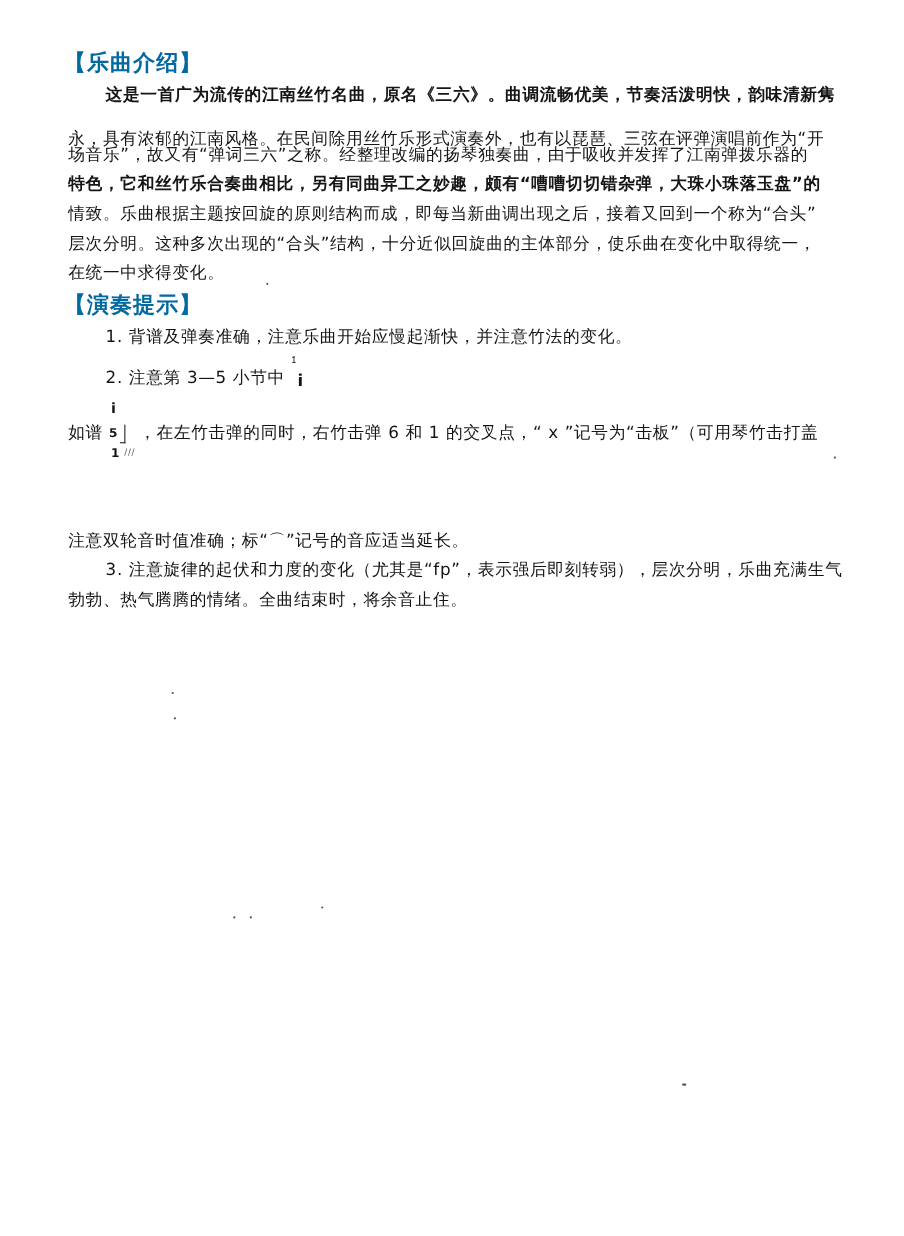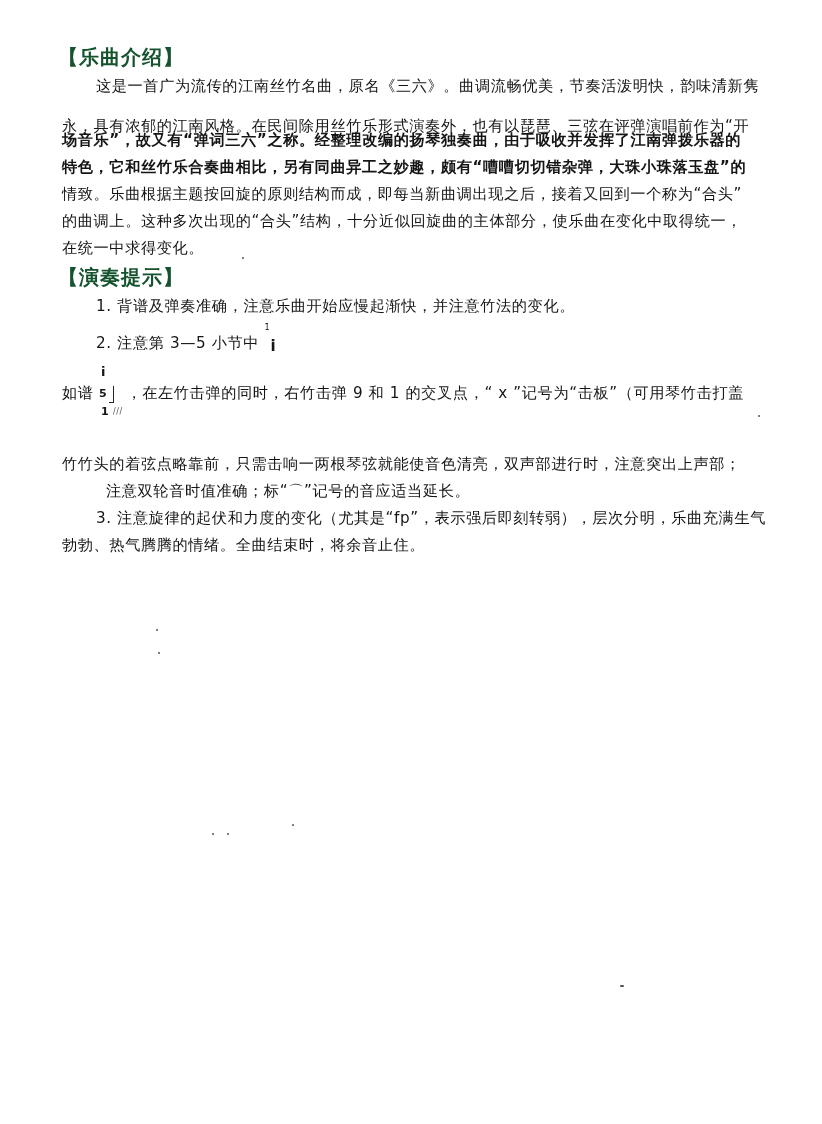--- a/index.html
+++ b/index.html
@@ -1,45 +1,45 @@
 <!DOCTYPE html>
 <html><head>
 <meta charset="utf-8">
 <style>
   html, body { margin: 0; padding: 0; background: #ffffff; }
   body { width: 822px; height: 1124px; position: relative; overflow: hidden;
          font-family: "DejaVu Sans", "Liberation Sans", sans-serif; color: #111; }
   .page { position: absolute; left: 0; top: 0; width: 822px; height: 1124px; }
-  .heading { position: absolute; left: 58px; font-size: 20px; font-weight: bold; letter-spacing: 1px; color: #14532d; }
+  .heading { position: absolute; left: 58px; font-size: 20px; font-weight: bold; letter-spacing: 1px; color: #0369a1; }
   .line { position: absolute; left: 62px; font-size: 15.2px; line-height: 20px; white-space: nowrap; color: #151515; letter-spacing: 0.6px; }
   .indent { left: 96px; }
   .orn { display: inline-block; position: relative; width: 14px; height: 20px; vertical-align: middle; }
   .orn .small { position: absolute; left: 0; top: -10px; font-size: 8px; line-height: 8px; }
   .orn .big { position: absolute; left: 6px; top: 2px; font-size: 15px; font-weight: bold; }
   .stack { display: inline-block; position: relative; width: 22px; height: 20px; vertical-align: middle; }
   .stack .top { position: absolute; left: 2px; top: -22px; font-size: 13px; font-weight: bold; }
   .stack .mid { position: absolute; left: 0; top: 0; font-size: 11px; font-weight: bold; }
   .stack .bot { position: absolute; left: 2px; top: 18px; font-size: 11px; font-weight: bold; }
   .stack .bracket { position: absolute; left: 10px; top: 2px; width: 4px; height: 16px; border-right: 1.4px solid #222; border-bottom: 1.4px solid #222; }
   .stack .hatch { position: absolute; left: 14px; top: 18px; font-size: 8px; color: #555; }
   .speck { position: absolute; width: 2px; height: 2px; background: #555; border-radius: 1px; }
 </style>
 </head>
 <body>
 
 <div class="page">
 
   <div class="heading" style="top:44px;">【乐曲介绍】</div>
 
-  <div class="line indent" style="top:76px; width:668px;">这是一首广为流传的江南丝竹名曲，原名《三六》。曲调流畅优美，节奏活泼明快，韵味清新隽</div>
+  <div class="line indent" style="top:76px; width:668px;font-weight:bold;">这是一首广为流传的江南丝竹名曲，原名《三六》。曲调流畅优美，节奏活泼明快，韵味清新隽</div>
   <div class="line" style="top:116px;">永，具有浓郁的江南风格。在民间除用丝竹乐形式演奏外，也有以琵琶、三弦在评弹演唱前作为“开</div>
-  <div class="line" style="top:130px;font-weight:bold;">场音乐”，故又有“弹词三六”之称。经整理改编的扬琴独奏曲，由于吸收并发挥了江南弹拨乐器的</div>
+  <div class="line" style="top:130px;">场音乐”，故又有“弹词三六”之称。经整理改编的扬琴独奏曲，由于吸收并发挥了江南弹拨乐器的</div>
   <div class="line" style="top:157px;font-weight:bold;">特色，它和丝竹乐合奏曲相比，另有同曲异工之妙趣，颇有“嘈嘈切切错杂弹，大珠小珠落玉盘”的</div>
   <div class="line" style="top:184px;">情致。乐曲根据主题按回旋的原则结构而成，即每当新曲调出现之后，接着又回到一个称为“合头”</div>
-  <div class="line" style="top:211px;">的曲调上。这种多次出现的“合头”结构，十分近似回旋曲的主体部分，使乐曲在变化中取得统一，</div>
+  <div class="line" style="top:211px;">层次分明。这种多次出现的“合头”结构，十分近似回旋曲的主体部分，使乐曲在变化中取得统一，</div>
   <div class="line" style="top:238px;">在统一中求得变化。</div>
 
   <div class="heading" style="top:264px;">【演奏提示】</div>
 
   <div class="line indent" style="top:296px;text-align:right;">1. 背谱及弹奏准确，注意乐曲开始应慢起渐快，并注意竹法的变化。</div>
 
   <div class="line indent" style="top:333px;">
     <span>2. 注意第 3—5 小节中</span>
     <span class="orn">
       <span class="small">1̇</span>
@@ -49,25 +49,24 @@
 
   <div class="line" style="top:383px;">
     <span>如谱</span>
     <span class="stack">
       <span class="top">i</span>
       <span class="mid">5</span>
       <span class="bot">1</span>
       <span class="bracket"></span>
       <span class="hatch">///</span>
     </span>
-    <span>，在左竹击弹的同时，右竹击弹 9 和 1 的交叉点，“ x ”记号为“击板”（可用琴竹击打盖</span>
+    <span>，在左竹击弹的同时，右竹击弹 6 和 1 的交叉点，“ x ”记号为“击板”（可用琴竹击打盖</span>
   </div>
 
-  <div class="line" style="top:454px;">竹竹头的着弦点略靠前，只需击响一两根琴弦就能使音色清亮，双声部进行时，注意突出上声部；</div>
-  <div class="line" style="top:481px;margin-left:44px;">注意双轮音时值准确；标“⌒”记号的音应适当延长。</div>
+  <div class="line" style="top:481px;">注意双轮音时值准确；标“⌒”记号的音应适当延长。</div>
 
   <div class="line indent" style="top:508px;">3. 注意旋律的起伏和力度的变化（尤其是“fp”，表示强后即刻转弱），层次分明，乐曲充满生气</div>
   <div class="line" style="top:535px;text-align:center;">勃勃、热气腾腾的情绪。全曲结束时，将余音止住。</div>
 
   <div class="speck" style="left:722px; top:78px;"></div>
   <div class="speck" style="left:242px; top:257px;"></div>
   <div class="speck" style="left:758px; top:415px;"></div>
   <div class="speck" style="left:156px; top:629px;"></div>
   <div class="speck" style="left:158px; top:652px;"></div>
   <div class="speck" style="left:292px; top:824px;"></div>

